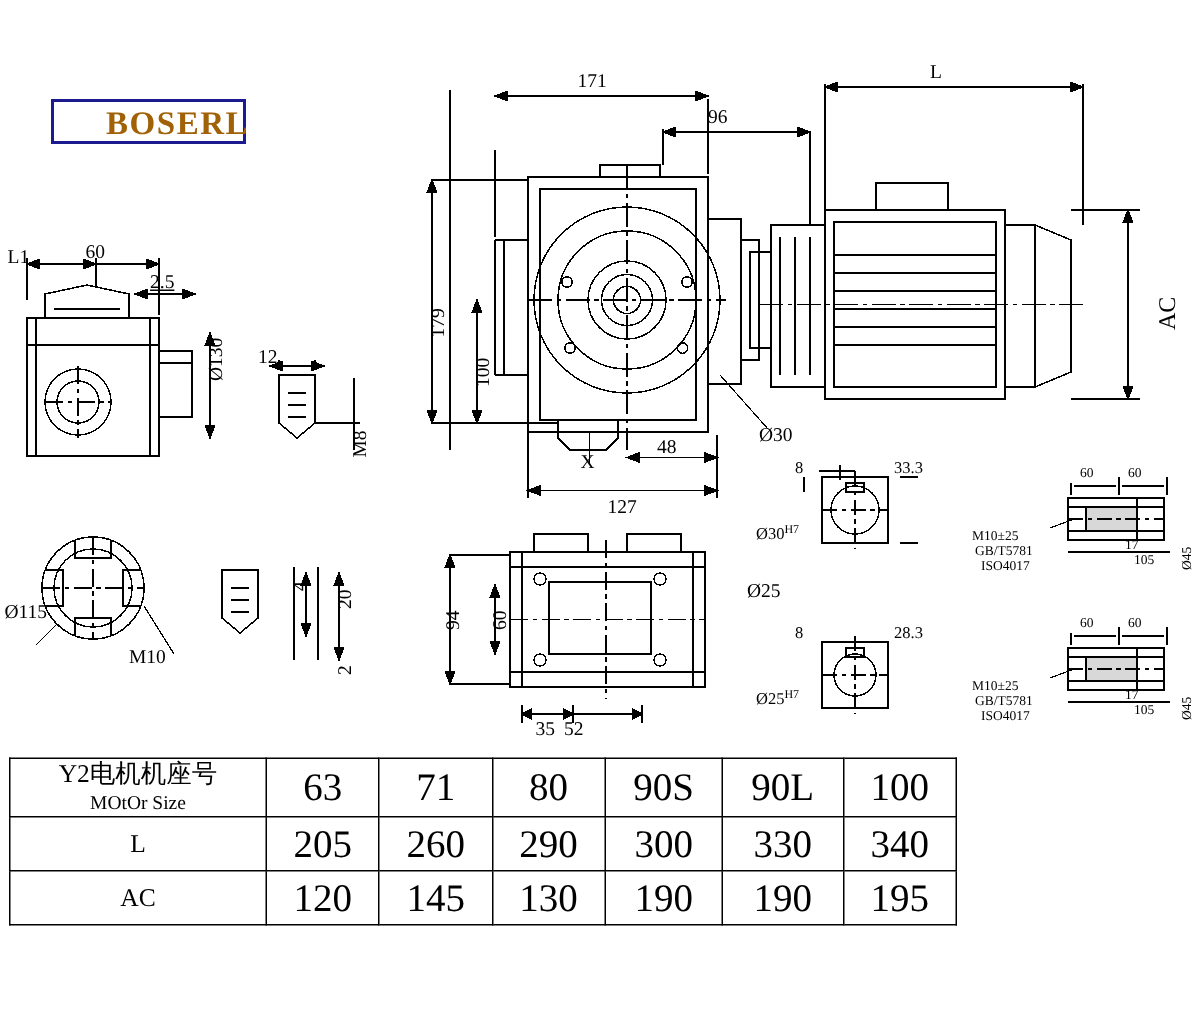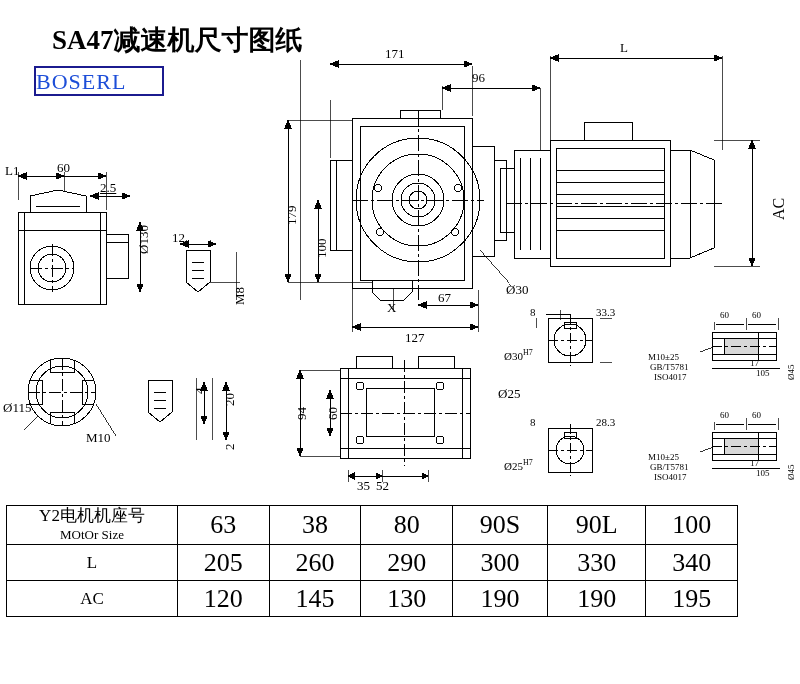--- a/index.html
+++ b/index.html
@@ -20,39 +20,39 @@
     font-size:27px;font-weight:bold;letter-spacing:0px;
     white-space:nowrap;
   }
   #logo-box{
     position:absolute;left:34px;top:66px;width:130px;height:30px;
     border:2px solid #1b1b8f;
     box-sizing:border-box;
   }
   #logo-text{
     position:absolute;left:0;top:0;width:130px;height:30px;
-    line-height:28px;text-align:left;
+    line-height:28px;text-align:right;
     font-family:"Liberation Serif", serif;
-    font-size:22px;font-weight:normal;color:#1d4ed8;
+    font-size:22px;font-weight:bold;color:#a16207;
     letter-spacing:1px;
   }
   .lbl{
     position:absolute;
     font-family:"Liberation Serif", serif;
     font-size:13px;
     white-space:nowrap;
   }
   .lbl.sm{font-size:11px;}
   .lbl.xs{font-size:9px;}
   .rot{transform:rotate(-90deg);transform-origin:left top;}
   svg{position:absolute;left:0;top:0;overflow:visible;}
 
   
   #spec-table{
-    position:absolute;left:6px;top:505px;width:732px;
+    position:absolute;left:6px;top:505px;width:632px;
     border-collapse:collapse;
     font-family:"Liberation Serif", serif;
   }
   #spec-table td{
     border:1px solid #000;
     text-align:center;
     font-size:26px;
     height:35px;
     padding:0;
   }
@@ -62,21 +62,20 @@
     line-height:19px;
   }
   #spec-table td.head .l1{font-size:17px;}
   #spec-table td.head .l2{font-size:13px;}
 </style>
 </head>
 <body>
 
 <div class="page">
 
-  <div id="title">SA47减速机尺寸图纸</div>
   <div id="logo-box">
     <div id="logo-text">BOSERL</div>
   </div>
 
   <svg width="800" height="684">
     <g stroke="#000" fill="none" stroke-width="1" shape-rendering="crispEdges">
 
       <rect x="352" y="118" width="120" height="170"></rect>
       <rect x="360" y="126" width="104" height="154" stroke-dasharray="0"></rect>
 
@@ -318,21 +317,21 @@
   <div class="lbl" style="left:385px;top:46px;">171</div>
   <div class="lbl" style="left:472px;top:70px;">96</div>
   <div class="lbl" style="left:620px;top:40px;">L</div>
 
   <div class="lbl rot" style="left:284px;top:225px;">179</div>
   <div class="lbl rot" style="left:314px;top:258px;">100</div>
   <div class="lbl rot" style="left:770px;top:220px;font-size:16px;">AC</div>
 
   <div class="lbl" style="left:506px;top:282px;">Ø30</div>
   <div class="lbl" style="left:387px;top:300px;">X</div>
-  <div class="lbl" style="left:438px;top:290px;">67</div>
+  <div class="lbl" style="left:438px;top:290px;">48</div>
   <div class="lbl" style="left:405px;top:330px;">127</div>
 
   <div class="lbl" style="left:5px;top:163px;">L1</div>
   <div class="lbl" style="left:57px;top:160px;">60</div>
   <div class="lbl" style="left:100px;top:180px;text-decoration:underline;">2.5</div>
   <div class="lbl rot" style="left:136px;top:254px;">Ø130</div>
   <div class="lbl" style="left:172px;top:230px;">12</div>
   <div class="lbl rot" style="left:232px;top:305px;">M8</div>
 
   <div class="lbl" style="left:3px;top:400px;">Ø115</div>
@@ -378,21 +377,21 @@
   <div class="lbl xs" style="left:654px;top:472px;">ISO4017</div>
 
   <table id="spec-table">
     <tbody>
       <tr>
         <td class="head">
           <div class="l1">Y2电机机座号</div>
           <div class="l2">MOtOr Size</div>
         </td>
         <td>63</td>
-        <td>38</td>
+        <td>71</td>
         <td>80</td>
         <td>90S</td>
         <td>90L</td>
         <td>100</td>
       </tr>
       <tr>
         <td class="head">L</td>
         <td>205</td>
         <td>260</td>
         <td>290</td>

